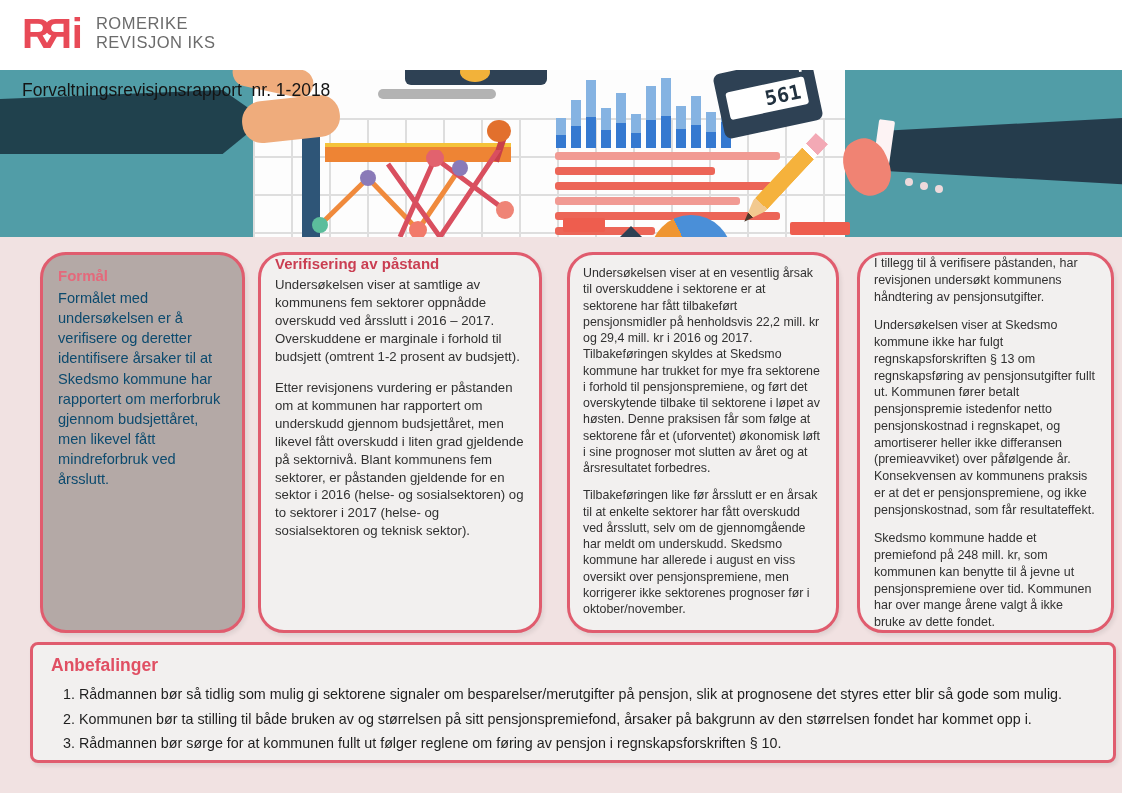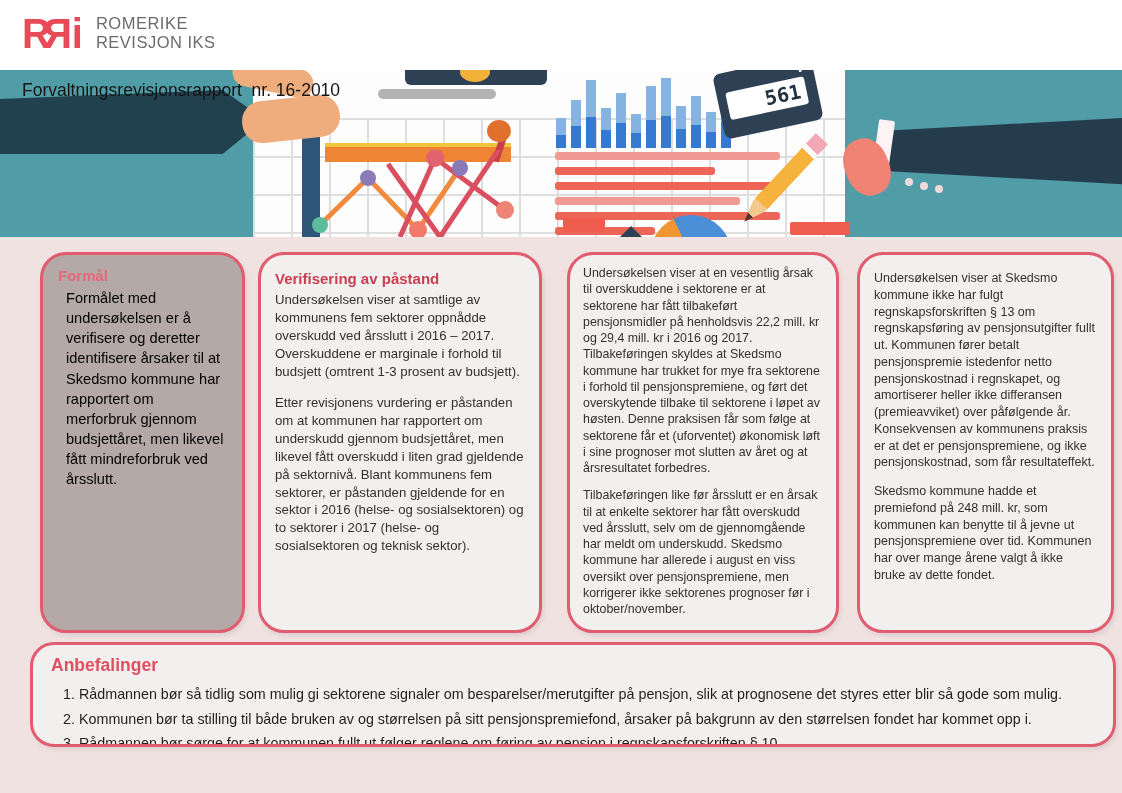--- a/index.html
+++ b/index.html
@@ -66,36 +66,36 @@
   .pencil{left:822px;top:60px;width:114px;height:17px;transform-origin:0 50%;transform:rotate(133deg);
     background:linear-gradient(to right,#f3a9b5 0 13%,#ffffff 13% 18%,#f5b23c 18% 78%,#f2c98f 78% 92%,#4e372b 92%);
     clip-path:polygon(0 0,80% 0,100% 50%,80% 100%,0 100%);}
   
   .title-band{left:0;top:81px;width:1122px;height:71px;background:rgba(233,103,108,0.62);display:flex;align-items:center;}
   .title-band h1{margin:0 0 0 30px;font-size:23.5px;font-weight:600;color:#161013;letter-spacing:0.1px;}
   .report-label{left:22px;top:10px;font-size:17.5px;color:#141414;white-space:pre;}
   
   .page-body{position:absolute;left:12px;top:237px;width:1122px;height:556px;background:#f1e2e2;}
   .card{position:absolute;box-sizing:border-box;border:3px solid #e05c6e;border-radius:26px;background:#f2f0ef;
-    box-shadow:2px 3px 4px rgba(0,0,0,0.08);padding:15px 14px;overflow:hidden;}
+    box-shadow:2px 3px 4px rgba(0,0,0,0.08);padding:0 14px;overflow:hidden;}
   .card h3{margin:0 0 4px 0;font-size:15px;font-weight:700;color:#ca3e52;}
   .card p{margin:0 0 13px 0;color:#313131;}
   .card-formal{left:28px;top:15px;width:205px;height:381px;background:#b4a9a6;padding:12px 15px;}
   .card-formal h3{color:#e4697b;}
-  .card-formal p{font-size:14.6px;line-height:1.38;color:#000000;margin-left:8px;}
+  .card-formal p{font-size:14.6px;line-height:1.38;color:#0c4a6e;}
   .card-verif{left:246px;top:15px;width:284px;height:381px;}
   .card-verif p{font-size:13.2px;line-height:1.36;}
   .card-arsak{left:555px;top:15px;width:272px;height:381px;padding:10px 13px;}
   .card-arsak h3{font-size:14.5px;}
   .card-arsak p{font-size:12.4px;line-height:1.31;margin-bottom:11px;}
   .card-pensjon{left:845px;top:15px;width:257px;height:381px;}
   .card-pensjon h3{font-size:14px;}
   .card-pensjon p{font-size:12.5px;line-height:1.34;margin-bottom:12px;}
-  .recs{position:absolute;left:18px;top:405px;width:1086px;height:105px;box-sizing:border-box;
-    border:3px solid #e05c6e;border-radius:24px;background:#f2f0ef;box-shadow:2px 3px 4px rgba(0,0,0,0.08);
+  .recs{position:absolute;left:18px;top:405px;width:1086px;height:121px;box-sizing:border-box;
+    border:3px solid #e05c6e;border-radius:8px;background:#f2f0ef;box-shadow:2px 3px 4px rgba(0,0,0,0.08);
     padding:10px 18px;overflow:hidden;}
   .recs h2{margin:0;font-size:17.5px;font-weight:700;color:#e04f63;}
   .recs ol{margin:10px 0 0 0;padding-left:28px;}
   .recs li{font-size:14.3px;color:#1f1f1f;margin-bottom:8.5px;}
 </style>
 </head>
 <body>
 
 <div class="header">
   <div class="logo">
@@ -173,49 +173,50 @@
   <div class="il hand-left-b"></div>
 
   <div class="il sleeve-right"></div>
   <div class="il cuff"></div>
   <div class="il dot-r" style="left:905px;top:108px;"></div>
   <div class="il dot-r" style="left:920px;top:112px;"></div>
   <div class="il dot-r" style="left:935px;top:115px;"></div>
   <div class="il hand-right"></div>
   <div class="il pencil"></div>
 
-  <div class="il report-label">Forvaltningsrevisjonsrapport  nr. 16-2010</div>
+  <div class="il report-label">Forvaltningsrevisjonsrapport  nr. 1-2018</div>
 </div>
 
 <div class="page-body">
 
   <div class="card card-formal">
     <h3>Formål</h3>
     <div>
         <p>Formålet med undersøkelsen er å verifisere og deretter identifisere årsaker til at Skedsmo kommune har rapportert om merforbruk gjennom budsjettåret, men likevel fått mindreforbruk ved årsslutt.</p>
       </div>
   </div>
 
   <div class="card card-verif">
     <h3>Verifisering av påstand</h3>
     <div>
-        <p>Undersøkelsen viser at samtlige av kommunens fem sektorer oppnådde overskudd ved årsslutt i 2016 – 2017. Overskuddene er marginale i forhold til budsjett (omtrent 1-3 prosent av budsjett).</p>
+        <p>Undersøkelsen viser at samtlige av kommunens fem sektorer oppnådde overskudd ved årsslutt i 2016 – 2017. Overskuddene er marginale i forhold til budsjett (omtrent 1-2 prosent av budsjett).</p>
         <p>Etter revisjonens vurdering er påstanden om at kommunen har rapportert om underskudd gjennom budsjettåret, men likevel fått overskudd i liten grad gjeldende på sektornivå. Blant kommunens fem sektorer, er påstanden gjeldende for en sektor i 2016 (helse- og sosialsektoren) og to sektorer i 2017 (helse- og sosialsektoren og teknisk sektor).</p>
       </div>
   </div>
 
   <div class="card card-arsak">
     <div>
         <p>Undersøkelsen viser at en vesentlig årsak til overskuddene i sektorene er at sektorene har fått tilbakeført pensjonsmidler på henholdsvis 22,2 mill. kr og 29,4 mill. kr i 2016 og 2017. Tilbakeføringen skyldes at Skedsmo kommune har trukket for mye fra sektorene i forhold til pensjonspremiene, og ført det overskytende tilbake til sektorene i løpet av høsten. Denne praksisen får som følge at sektorene får et (uforventet) økonomisk løft i sine prognoser mot slutten av året og at årsresultatet forbedres.</p>
         <p>Tilbakeføringen like før årsslutt er en årsak til at enkelte sektorer har fått overskudd ved årsslutt, selv om de gjennomgående har meldt om underskudd. Skedsmo kommune har allerede i august en viss oversikt over pensjonspremiene, men korrigerer ikke sektorenes prognoser før i oktober/november.</p>
       </div>
   </div>
 
   <div class="card card-pensjon">
     <div>
+        <p>I tillegg til å verifisere påstanden, har revisjonen undersøkt kommunens håndtering av pensjonsutgifter.</p>
         <p>Undersøkelsen viser at Skedsmo kommune ikke har fulgt regnskapsforskriften § 13 om regnskapsføring av pensjonsutgifter fullt ut. Kommunen fører betalt pensjonspremie istedenfor netto pensjonskostnad i regnskapet, og amortiserer heller ikke differansen (premieavviket) over påfølgende år. Konsekvensen av kommunens praksis er at det er pensjonspremiene, og ikke pensjonskostnad, som får resultateffekt.</p>
         <p>Skedsmo kommune hadde et premiefond på 248 mill. kr, som kommunen kan benytte til å jevne ut pensjonspremiene over tid. Kommunen har over mange årene valgt å ikke bruke av dette fondet.</p>
       </div>
   </div>
 
   <div class="recs">
     <h2>Anbefalinger</h2>
     <ol>
         <li>Rådmannen bør så tidlig som mulig gi sektorene signaler om besparelser/merutgifter på pensjon, slik at prognosene det styres etter blir så gode som mulig.</li>
         <li>Kommunen bør ta stilling til både bruken av og størrelsen på sitt pensjonspremiefond, årsaker på bakgrunn av den størrelsen fondet har kommet opp i.</li>

